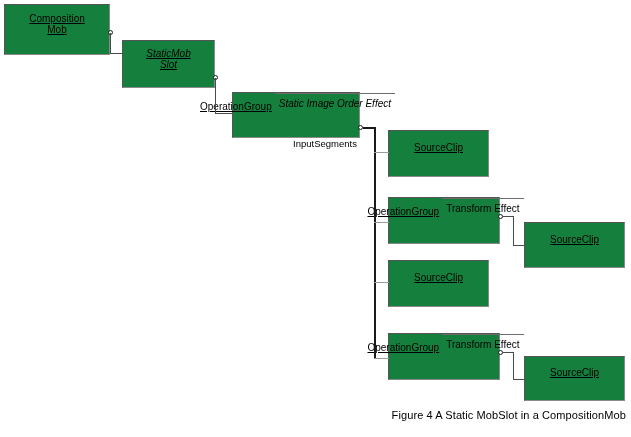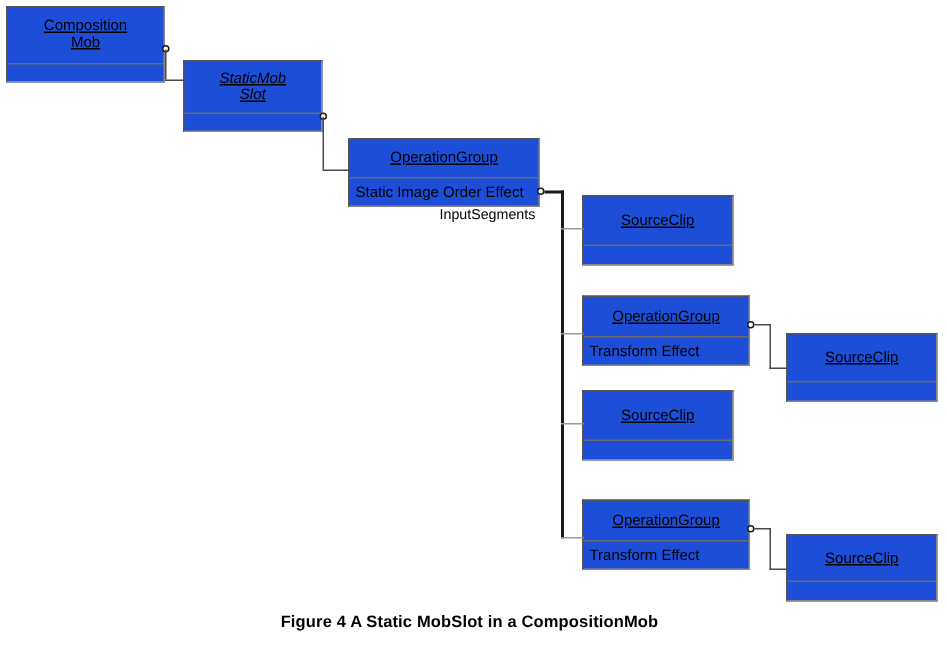--- a/index.html
+++ b/index.html
@@ -17,26 +17,25 @@
     width: 631px;
     height: 437px;
     background: #ffffff;
     overflow: hidden;
   }
 
   
   .uml-box {
     position: absolute;
     box-sizing: border-box;
-    background: #1d4ed8;
+    background: #15803d;
     border: 1px solid #555555;
     border-right-color: #8a8a8a;
     border-bottom-color: #8a8a8a;
     display: flex;
-    flex-direction: column;
     justify-content: center;
   }
   .uml-title {
     box-sizing: border-box;
     flex: 1 1 auto;
     display: flex;
     align-items: center;
     justify-content: center;
     text-align: center;
     font-size: 10px;
@@ -89,23 +88,23 @@
     font-size: 9.5px;
     line-height: 11px;
     white-space: nowrap;
     color: #000000;
   }
 
   .caption {
     position: absolute;
     left: 0;
     width: 626px;
-    text-align: center;
+    text-align: right;
     font-size: 11px;
-    font-weight: bold;
+    font-weight: normal;
     line-height: 14px;
     letter-spacing: 0.1px;
   }
 </style>
 </head>
 <body>
 
 <div id="canvas">
 
   <div class="uml-box" style="left:4px; top:4px; width:106px; height:51px;">
@@ -121,21 +120,21 @@
       <span class="tname">StaticMob
 Slot</span>
     </div>
     <div class="uml-empty" style="height:13px;"></div>
   </div>
 
   <div class="uml-box" style="left:232px; top:92px; width:128px; height:46px;">
     <div class="uml-title" style="height:26px;">
       <span class="tname">OperationGroup</span>
     </div>
-    <div class="uml-attr" style="height:19px;">Static Image Order Effect</div>
+    <div class="uml-attr" style="height:19px;font-style:italic;">Static Image Order Effect</div>
   </div>
 
   <div class="uml-box" style="left:388px; top:130px; width:101px; height:47px;">
     <div class="uml-title" style="height:33px;">
       <span class="tname">SourceClip</span>
     </div>
     <div class="uml-empty" style="height:13px;"></div>
   </div>
 
   <div class="uml-box" style="left:388px; top:197px; width:112px; height:47px;">

